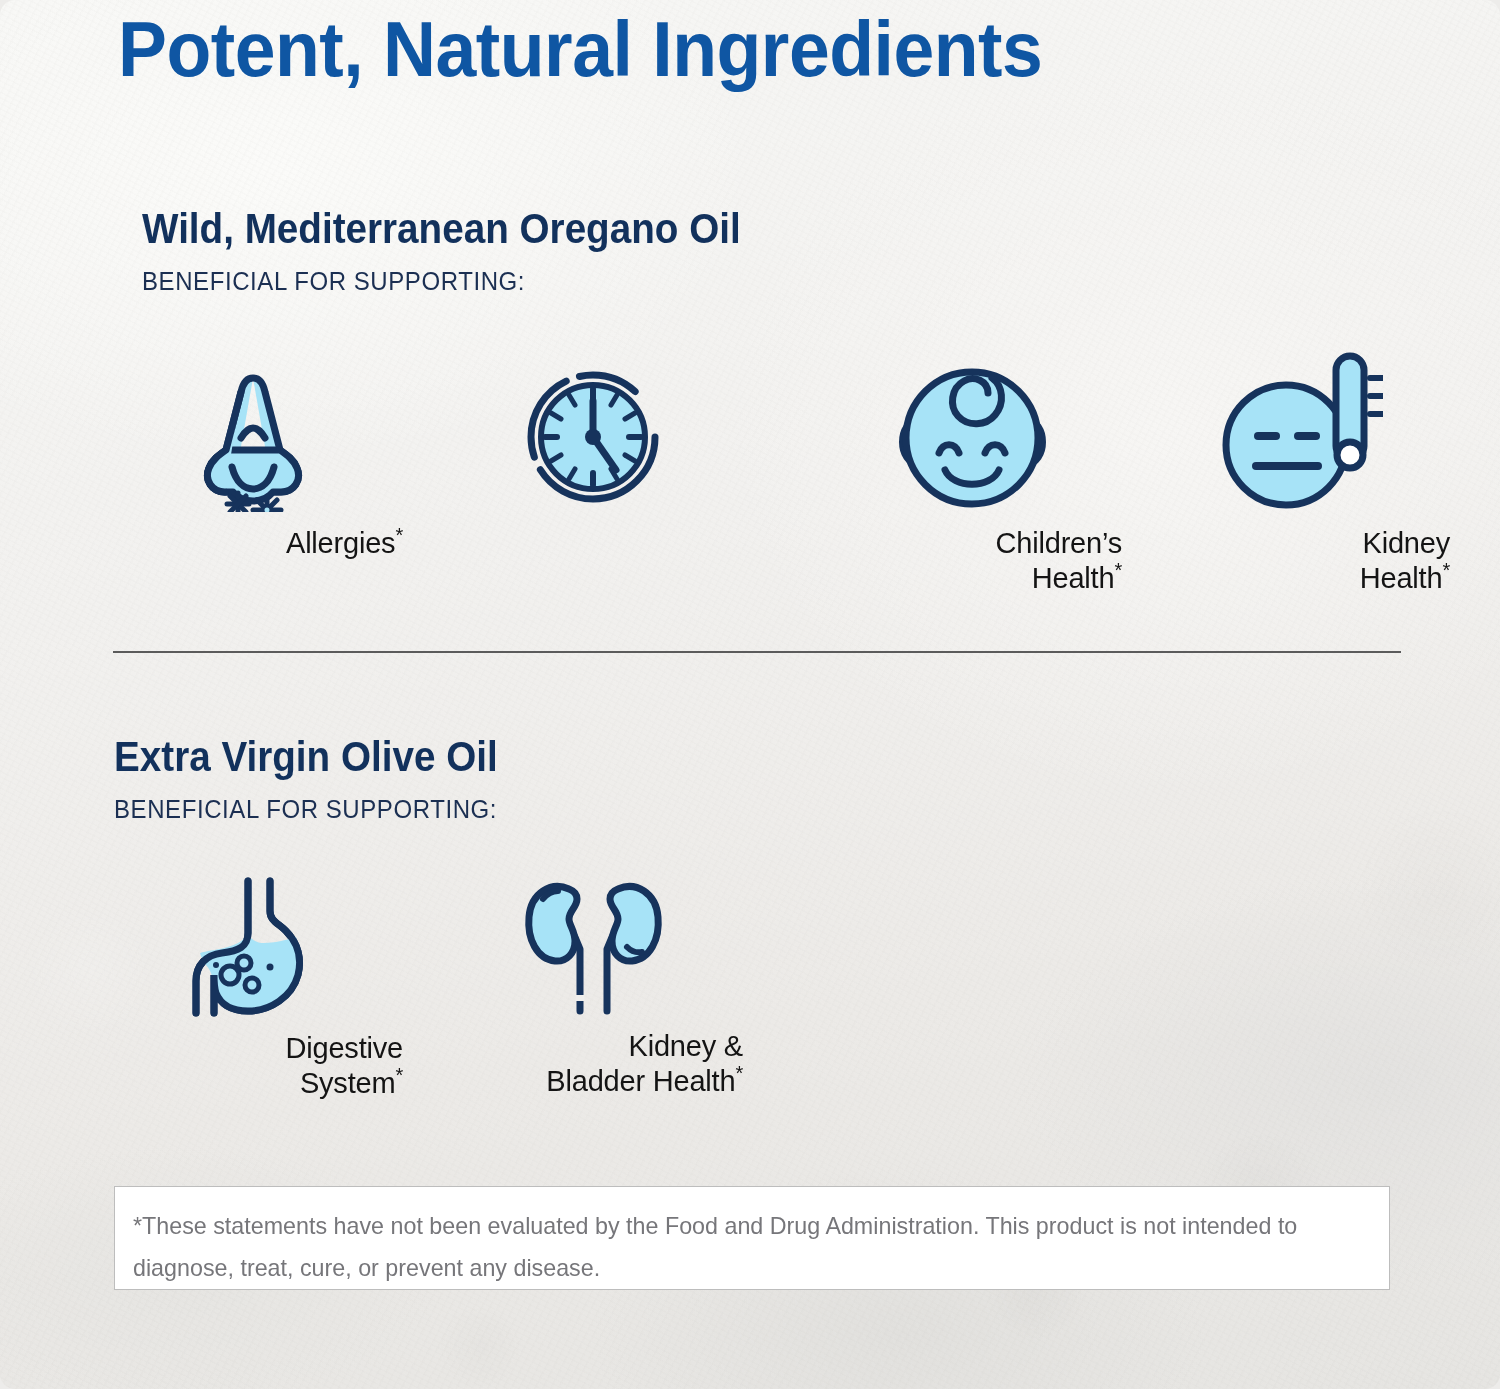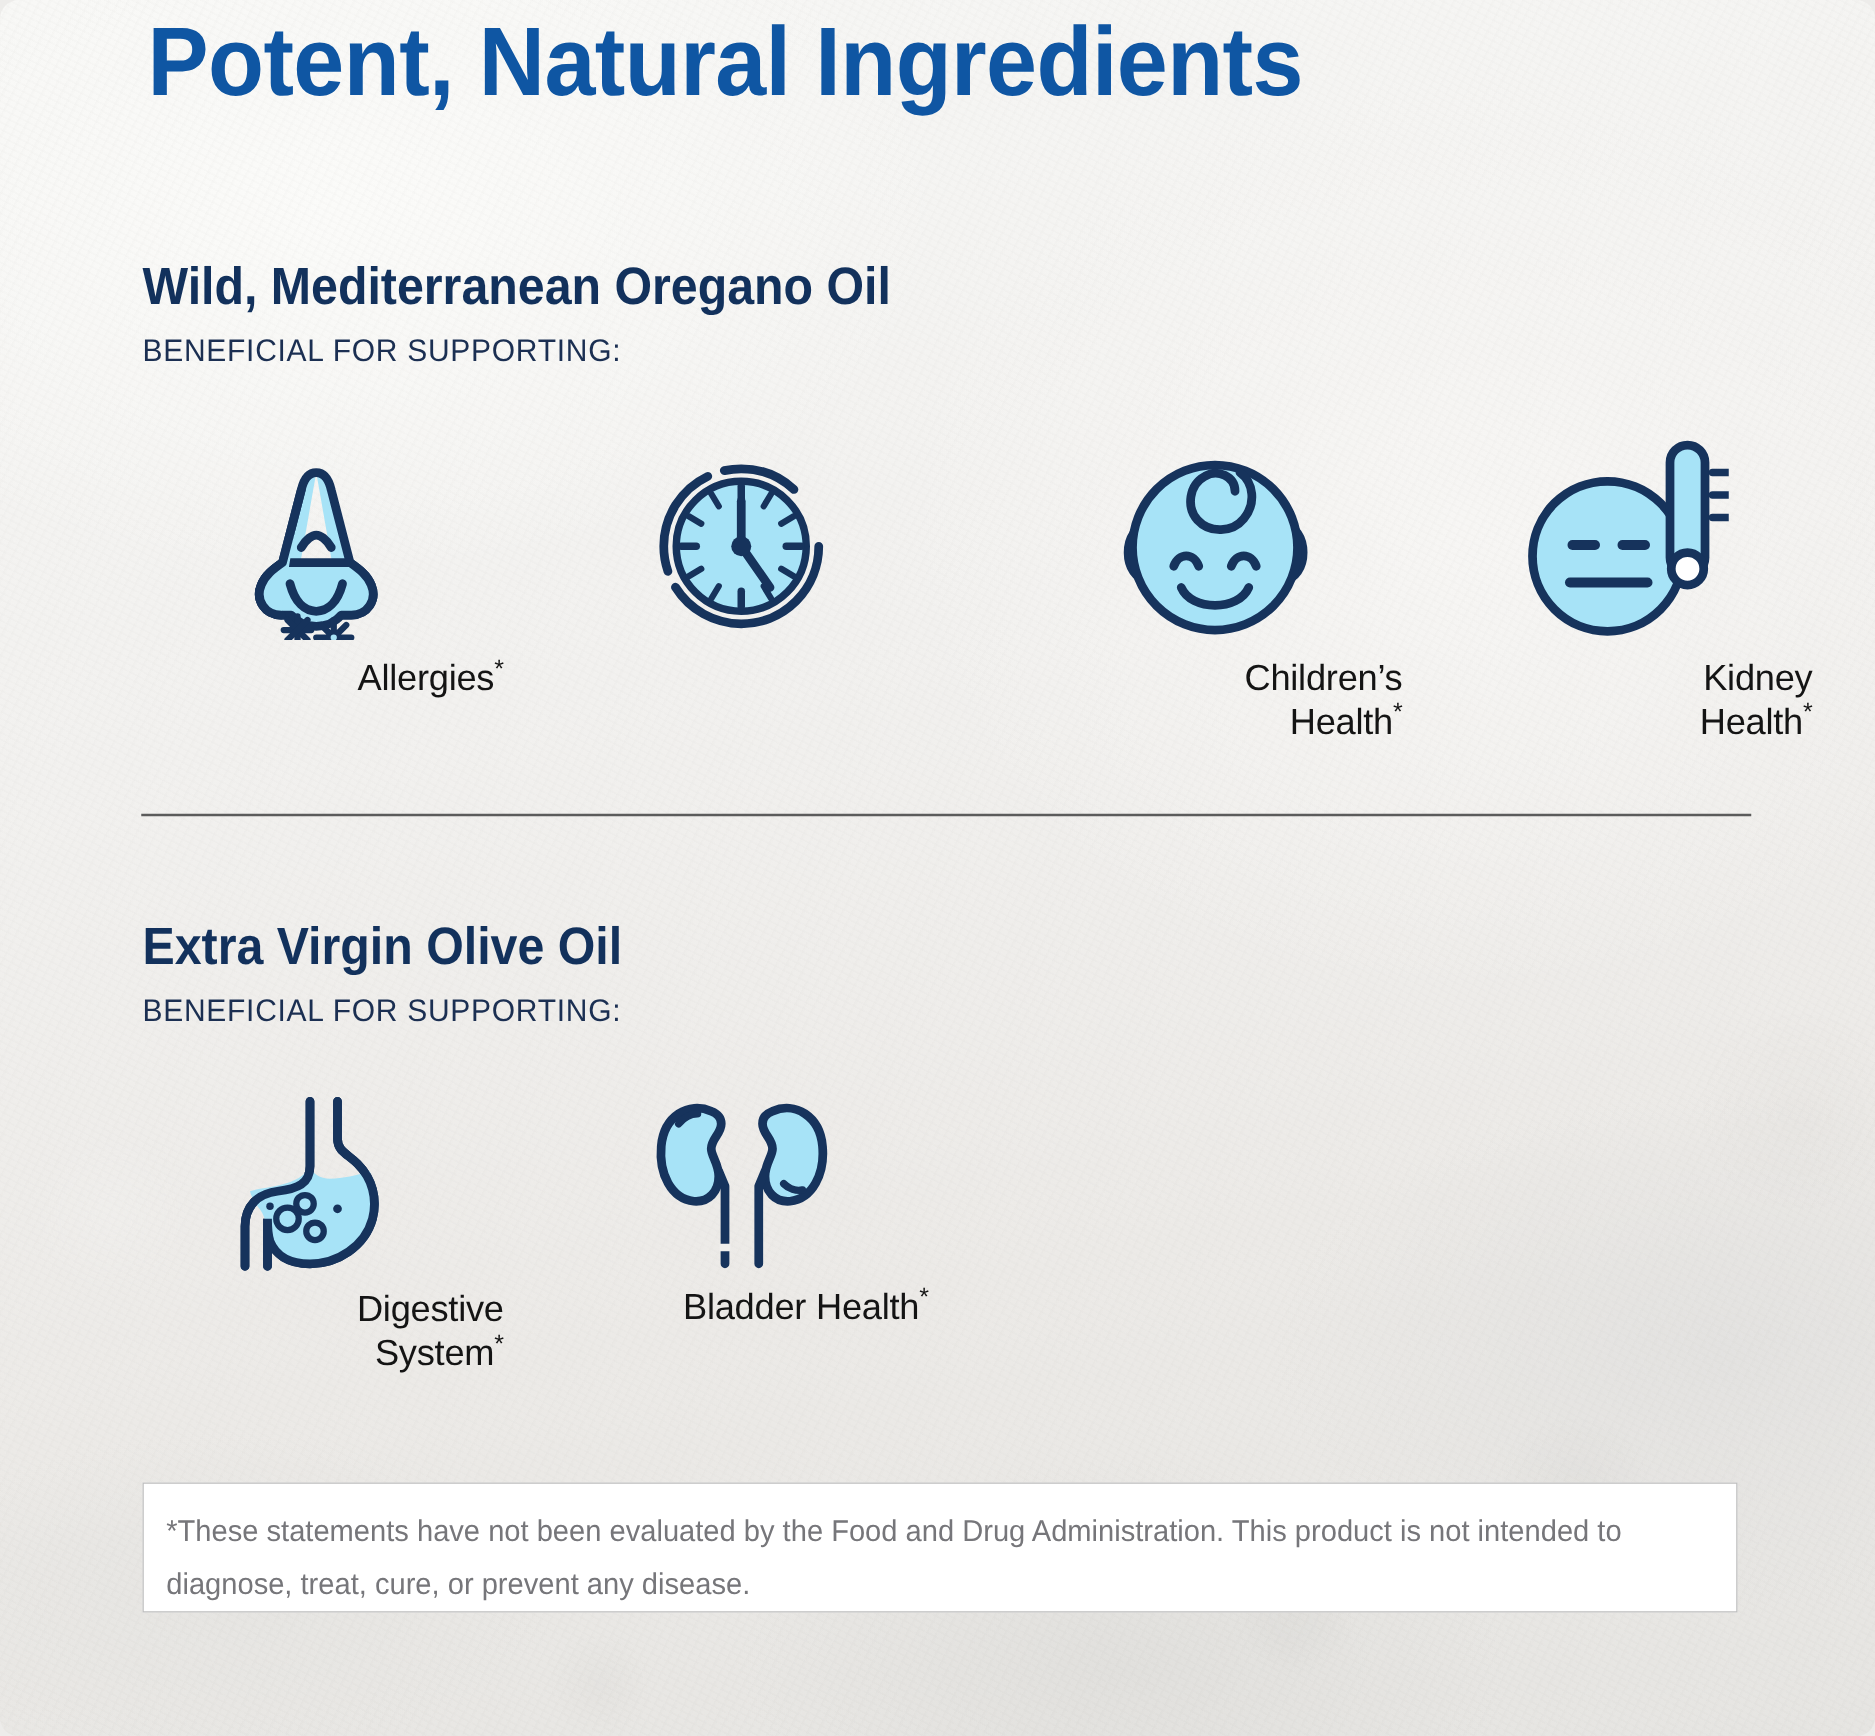--- a/index.html
+++ b/index.html
@@ -160,21 +160,21 @@
 </style>
 </head>
 <body>
 
 <div class="page">
   <div class="grain"></div>
   <div class="mottle"></div>
 
   <div class="headline">Potent, Natural Ingredients</div>
 
-  <div class="section" style="top:205px;">
+  <div class="section" style="top:205px;margin-left:28px;">
     <div class="section-title">Wild, Mediterranean Oregano Oil</div>
     <div class="section-sub">BENEFICIAL FOR SUPPORTING:</div>
   </div>
 
   <div class="icon-row" style="top:352px;">
 
     <div class="icon-cell" style="left:103px;">
       <div class="icon-art">
         <svg width="130" height="150" viewBox="0 0 130 150">
           <g fill="none" stroke="#16335C" stroke-width="7" stroke-linecap="round" stroke-linejoin="round">
@@ -341,20 +341,21 @@
           <path d="M97 12 C115 4 135 16 137 40 C139 62 129 82 111 84 C99 85 91 76 91 64
                    C91 54 97 48 97 42 C97 34 89 30 89 22 C89 17 92 14 97 12 Z" fill="#A7E3F7" stroke="#16335C" stroke-width="7" stroke-linejoin="round"></path>
           <path d="M106 70 C110 74 116 76 121 75" fill="none" stroke="#16335C" stroke-width="6" stroke-linecap="round"></path>
 
           <path d="M54 60 L59 72 L59 134" fill="none" stroke="#16335C" stroke-width="7" stroke-linecap="round" stroke-linejoin="round"></path>
           <path d="M91 60 L86 72 L86 134" fill="none" stroke="#16335C" stroke-width="7" stroke-linecap="round" stroke-linejoin="round"></path>
           <line x1="59" y1="118" x2="59" y2="124" stroke="#efeeec" stroke-width="9"></line>
         </svg>
       </div>
       <div class="icon-label" style="margin-top:12px;">
+        <div>Kidney &amp;</div>
         <div><span>Bladder Health</span><span class="star">*</span></div>
       </div>
     </div>
   </div>
 
   <div class="disclaimer-box">
     <div class="disclaimer-text">*These statements have not been evaluated by the Food and Drug Administration. This product is not intended to diagnose, treat, cure, or prevent any disease.</div>
   </div>
 
 </div>

